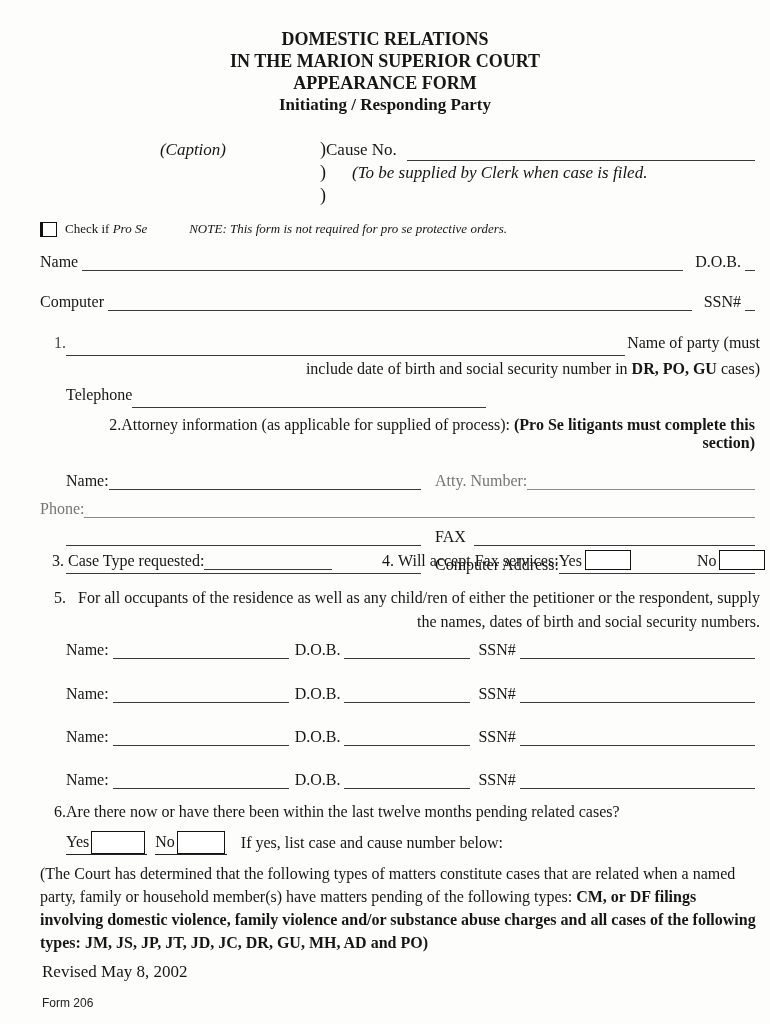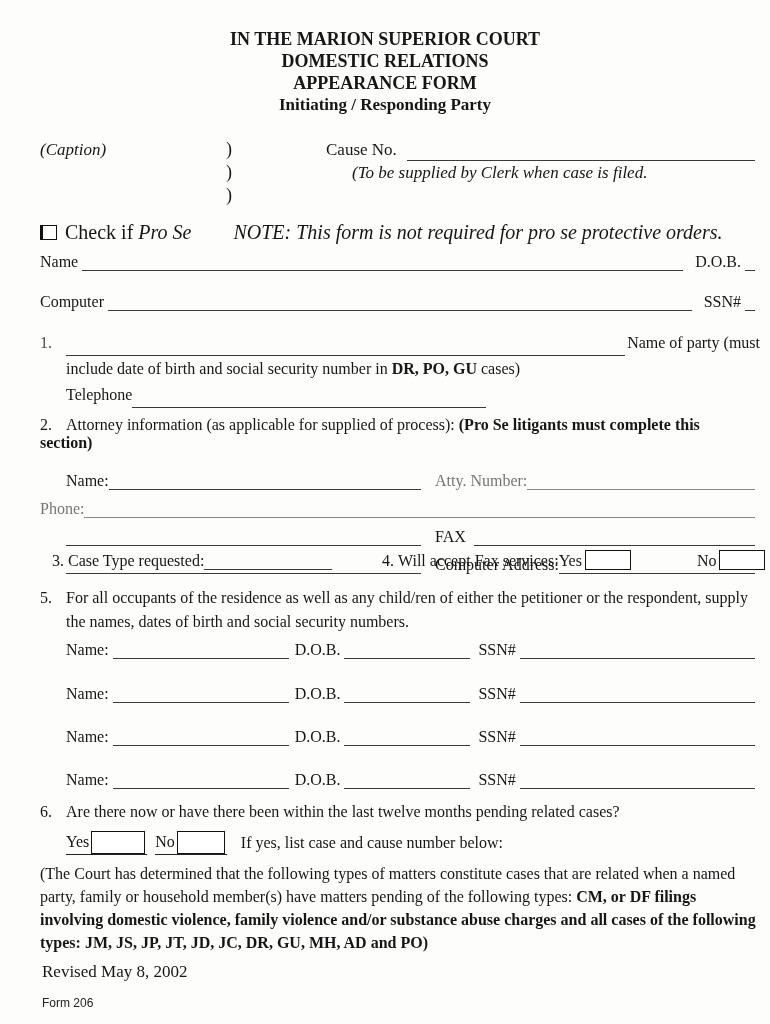--- a/index.html
+++ b/index.html
@@ -6,21 +6,21 @@
   .page{
     position:relative;
     width:770px;height:1024px;
     background:#fdfdfc;
     font-family:"Liberation Serif", serif;
     color:#161616;
     font-size:16px;
     overflow:hidden;
     margin:0 auto;
   }
-  .abs{position:absolute;}
+  .abs{position:absolute;text-align:right;}
 
   
   .title-block{top:28px;left:0;width:770px;text-align:center;font-weight:bold;font-size:18px;line-height:22px;}
   .title-block .t4{font-size:17px;}
 
   
   .frow{display:flex;align-items:flex-end;}
   .frow .lbl{white-space:nowrap;padding-right:4px;}
   .fill{flex:1 1 auto;border-bottom:1.5px solid #3a3a3a;height:1.15em;min-width:10px;}
   .fill.short{flex:0 0 auto;}
@@ -28,21 +28,21 @@
   
   .cap-grid{top:138px;left:40px;width:715px;}
   .cap-row{display:flex;line-height:23px;height:23px;align-items:flex-end;}
   .cap-col1{width:186px;font-style:italic;font-size:17px;}
   .cap-col2{width:100px;font-size:18px;}
   .cap-col3{flex:1;display:flex;align-items:flex-end;margin-top:8px;}
   .cause-label{font-size:17px;padding-right:10px;white-space:nowrap;}
   .clerk-note{font-style:italic;font-size:17px;padding-left:26px;white-space:nowrap;}
 
   
-  .prose-row{top:221px;left:40px;width:715px;display:flex;align-items:center;font-size:20px;}
+  .prose-row{top:221px;left:40px;width:715px;display:flex;align-items:center;font-size:13px;}
   .pcheckbox{width:13px;height:13px;border:1.5px solid #111;border-left-width:3.5px;margin-right:8px;flex:0 0 auto;background:#fff;}
   .it{font-style:italic;}
   .prose-note{font-style:italic;margin-left:42px;}
 
   .name-row{top:252px;left:40px;width:715px;}
   .addr-row{top:292px;left:40px;width:715px;}
   .gap-lbl{padding-left:12px;}
   .w245{flex:0 0 245px;}
   .w238{flex:0 0 238px;}
 
@@ -101,22 +101,22 @@
   
   .revised{top:962px;left:42px;font-size:17px;}
   .form-no{top:996px;left:42px;font-family:"Liberation Sans", sans-serif;font-size:12px;color:#222;}
 </style>
 </head>
 <body>
 
 <div class="page">
 
   <div class="abs title-block">
+    <div>DOMESTIC RELATIONS</div>
     <div>IN THE MARION SUPERIOR COURT</div>
-    <div>DOMESTIC RELATIONS</div>
     <div>APPEARANCE FORM</div>
     <div class="t4">Initiating / Responding Party</div>
   </div>
 
   <div class="abs cap-grid">
     <div class="cap-row">
       <div class="cap-col1">(Caption)</div>
       <div class="cap-col2">)</div>
       <div class="cap-col3">
         <span class="cause-label">Cause No.</span>

